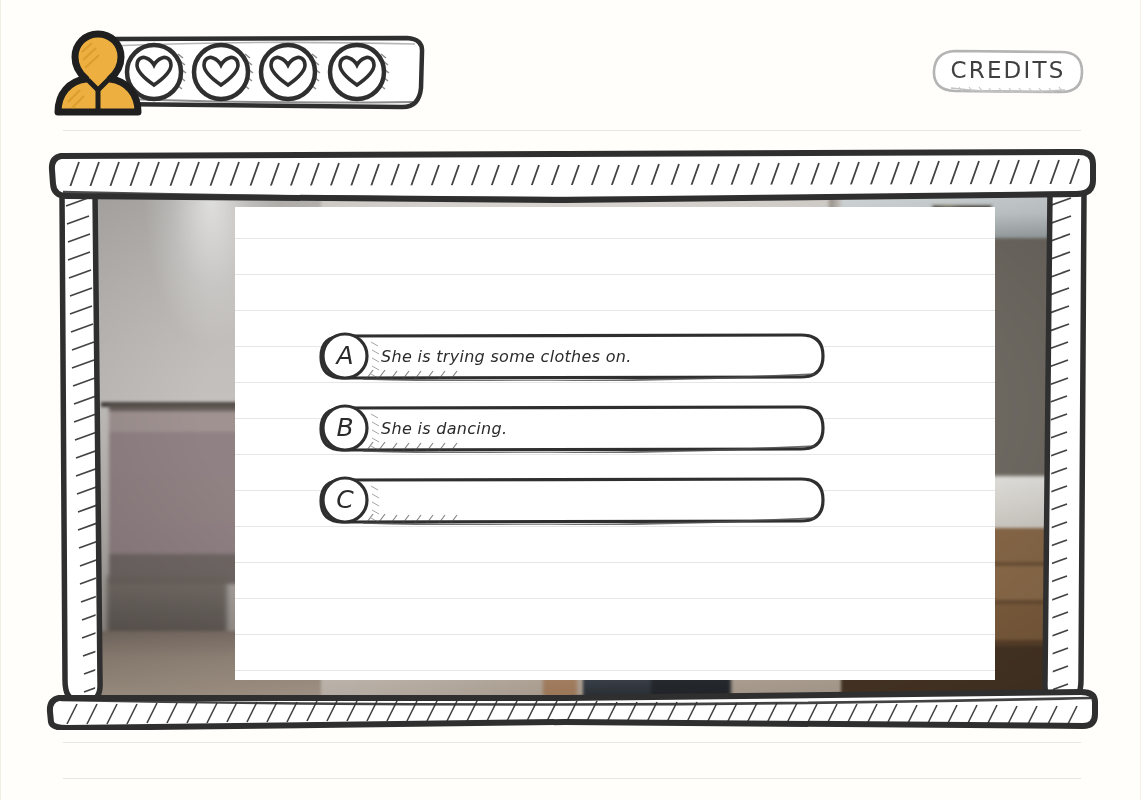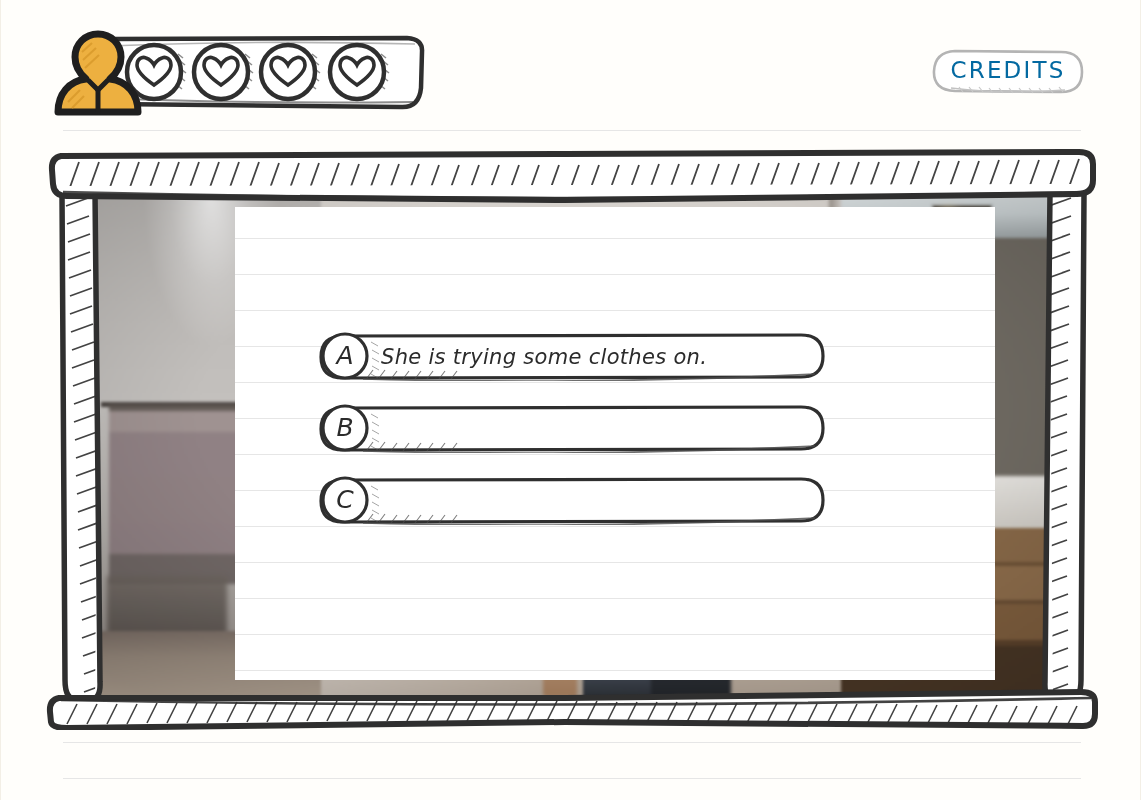--- a/index.html
+++ b/index.html
@@ -64,21 +64,21 @@
   }
   #credits-button svg { position: absolute; left:0; top:0; }
   #credits-label {
     position: absolute;
     left: 0; top: 0;
     width: 158px; height: 49px;
     display: flex; align-items: center; justify-content: center;
     font-family: "DejaVu Sans", sans-serif;
     font-size: 23px;
     letter-spacing: 2.2px;
-    color: #0369a1;
+    color: #404040;
     padding-bottom: 3px;
   }
 
   
   #video-frame {
     position: absolute;
     left: 44px; top: 144px;
     width: 1056px; height: 586px;
   }
 
@@ -283,21 +283,21 @@
     font-family: "DejaVu Sans", sans-serif;
     font-size: 25px;
     color: #2b2b2b;
     padding-bottom: 2px;
   }
   .answer-text {
     position: absolute;
     left: 66px; top: 0;
     height: 49px;
     display: flex; align-items: center;
-    font-size: 21px;
+    font-size: 16px;
     letter-spacing: 0.3px;
     padding-bottom: 0;
   }
 
   #answer-a { top: 188px; }
   #answer-b { top: 260px; }
   #answer-c { top: 332px; }
 </style>
 </head>
 <body>
@@ -498,20 +498,21 @@
           <g stroke="#4a4a4a" stroke-width="1.1" opacity="0.7">
             <path d="M52 46 l6 -8 M64 46 l6 -8 M76 47 l6 -8 M88 47 l6 -8 M100 47 l6 -8 M112 47 l6 -8 M124 47 l6 -8 M136 47 l6 -8"></path>
           </g>
           <path d="M48 47 Q 280 53 500 42" fill="none" stroke="#4a4a4a" stroke-width="1.7" opacity="0.8"></path>
           <g stroke="#5a5a5a" stroke-width="1" opacity="0.55">
             <path d="M56 10 l7 4 M57 18 l7 4 M57 26 l7 4 M57 34 l7 4 M56 42 l7 4"></path>
           </g>
           <circle cx="30" cy="24" r="22" fill="#ffffff" stroke="#2f2f2f" stroke-width="3.2"></circle>
         </svg>
         <div class="answer-letter handwriting">B</div>
+        <div class="answer-text handwriting">She is dancing.</div>
       </div>
 
       <div class="answer-row" id="answer-c">
         <svg width="512" height="49" viewBox="0 0 512 49">
           <path d="M28 4 L 486 3 Q 508 3 508 24 Q 508 45 486 45 L 28 46 Q 6 46 6 25 Q 6 4 28 4 Z" fill="#ffffff" stroke="#2f2f2f" stroke-width="3.2"></path>
           <g stroke="#4a4a4a" stroke-width="1.1" opacity="0.7">
             <path d="M52 46 l6 -8 M64 46 l6 -8 M76 47 l6 -8 M88 47 l6 -8 M100 47 l6 -8 M112 47 l6 -8 M124 47 l6 -8 M136 47 l6 -8"></path>
           </g>
           <path d="M48 47 Q 280 53 500 42" fill="none" stroke="#4a4a4a" stroke-width="1.7" opacity="0.8"></path>
           <g stroke="#5a5a5a" stroke-width="1" opacity="0.55">

